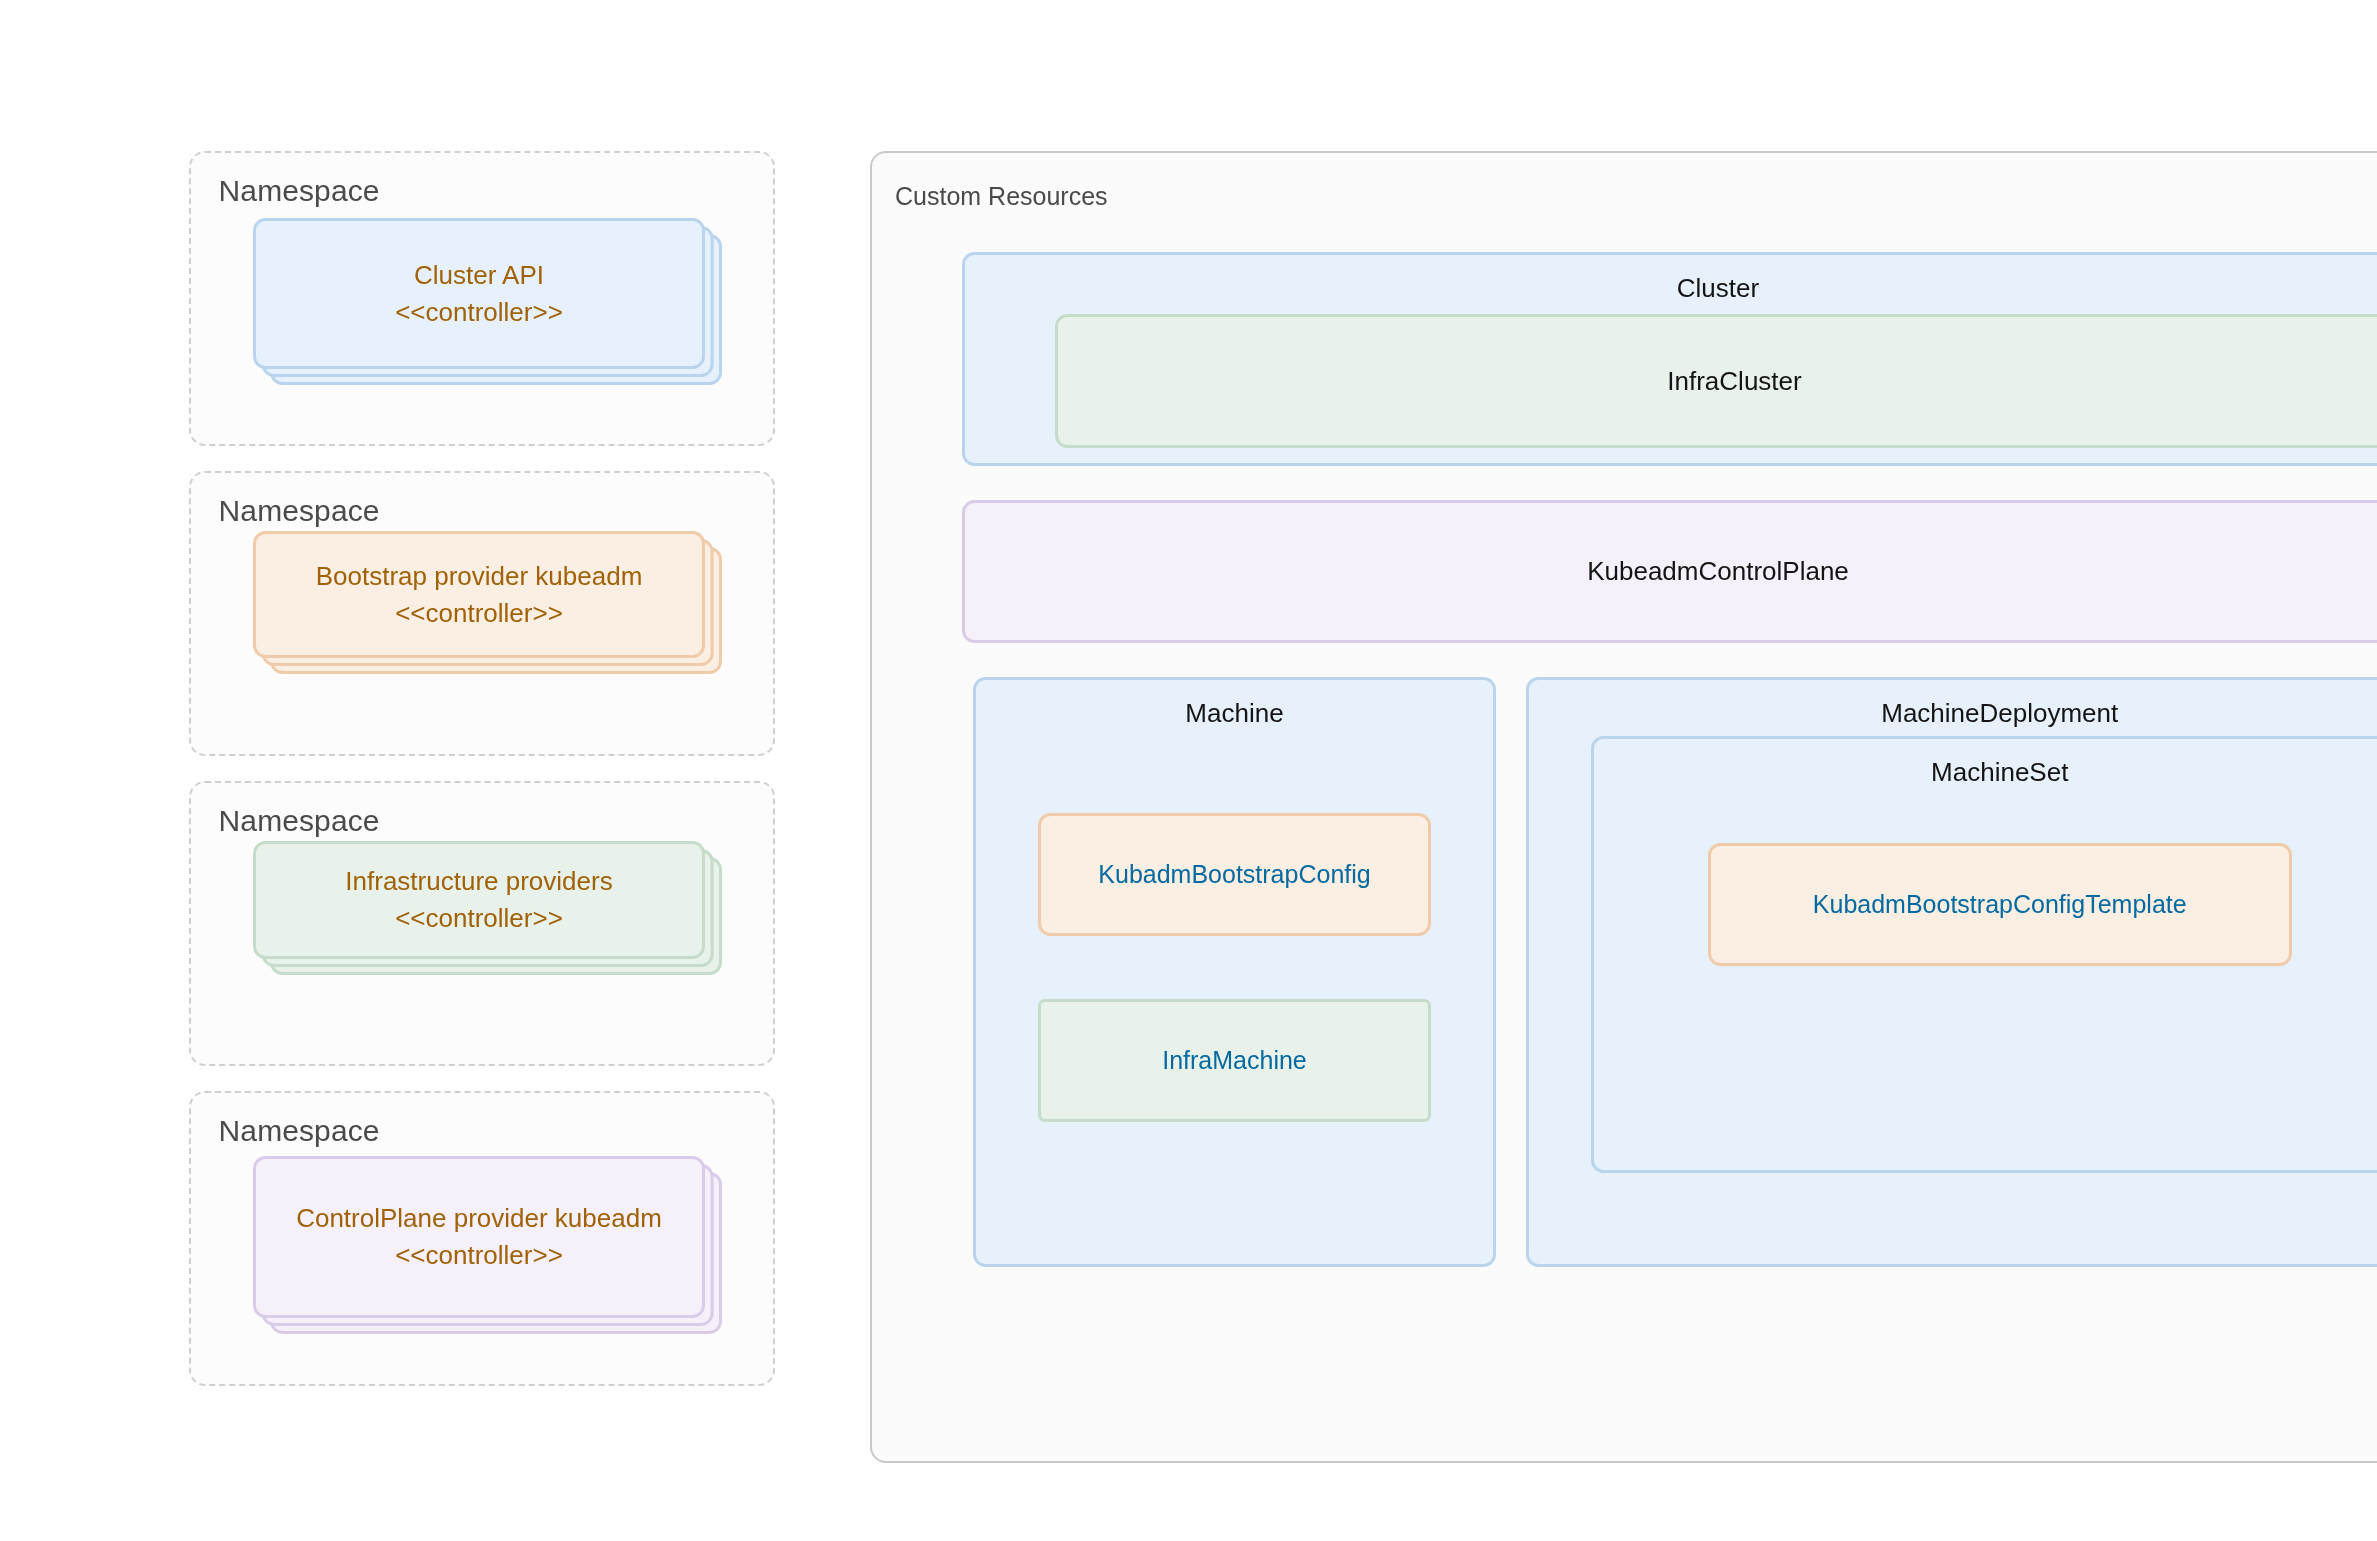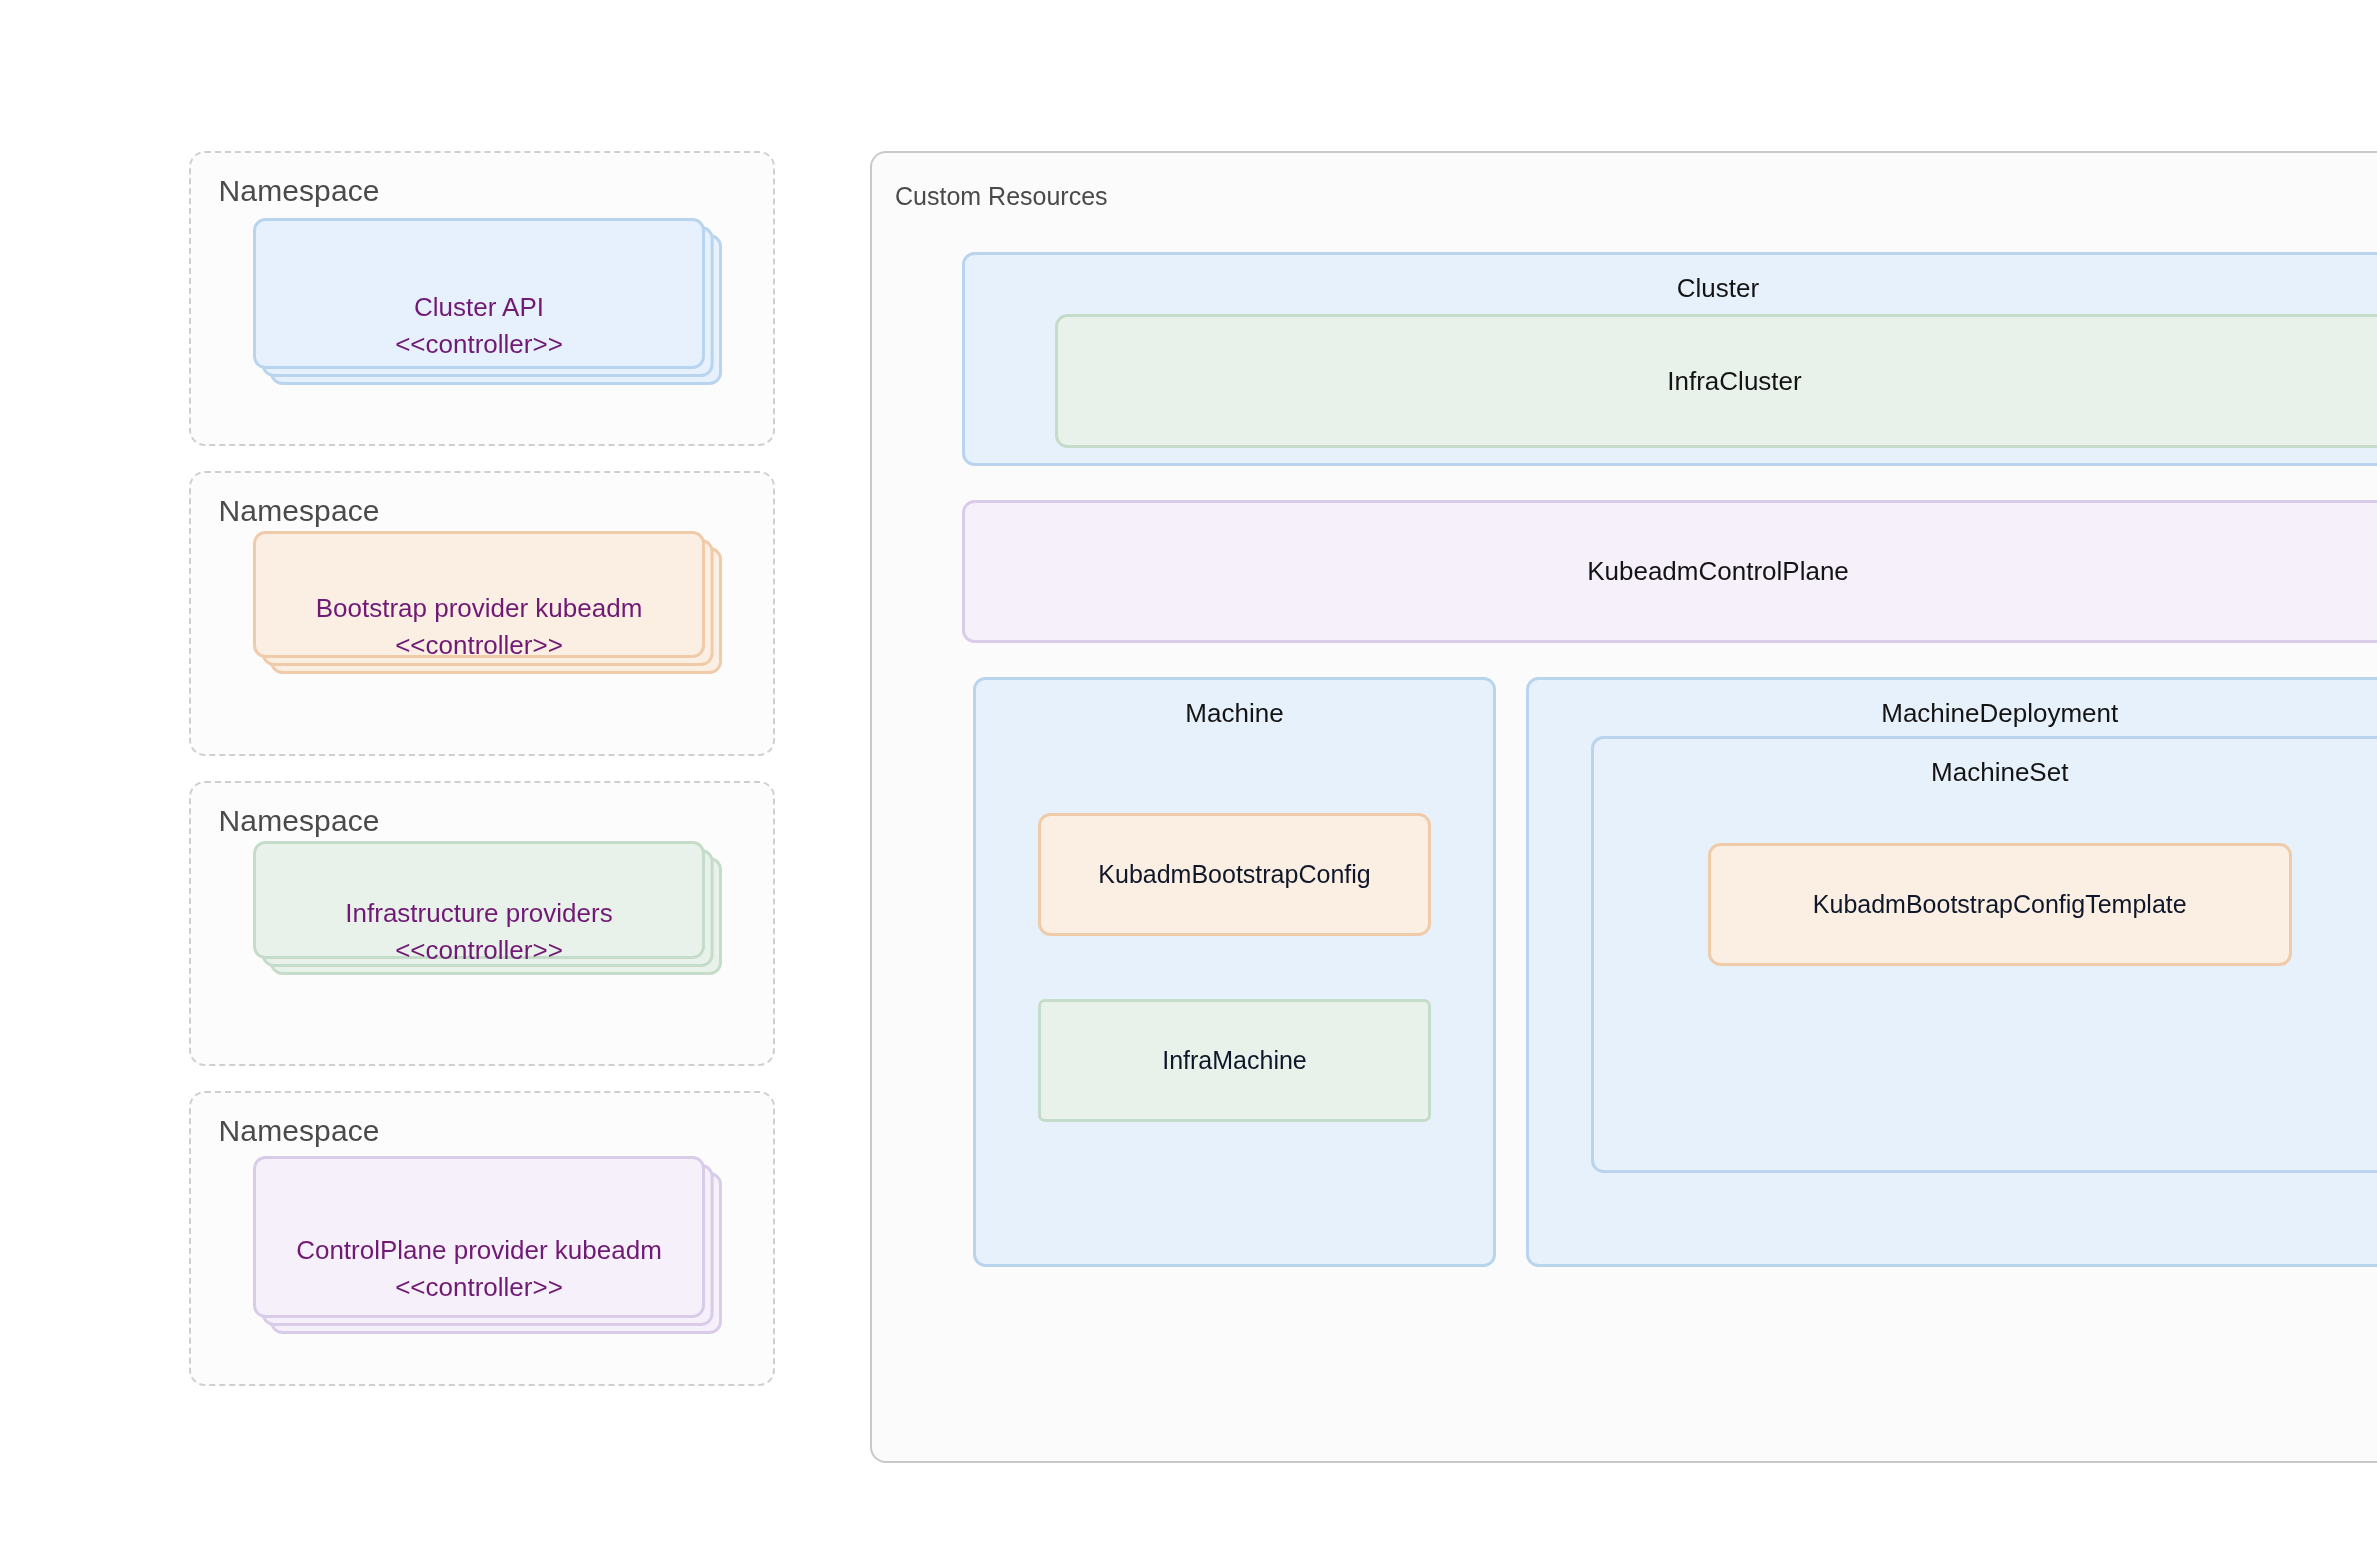--- a/index.html
+++ b/index.html
@@ -85,23 +85,22 @@
     position: absolute;
     z-index: 4;
     left: 0; top: 0;
     width: 100%; height: 100%;
     display: flex;
     flex-direction: column;
     align-items: center;
     justify-content: center;
     font-size: 26px;
     line-height: 1.42;
-    color: #701a75;
+    color: #a16207;
     pointer-events: none;
-    margin-top: 32px;
   }
 
   
   .c-blue   .sheet { border-color: #b9d4ef; background: #e6f1fd; }
   .c-orange .sheet { border-color: #f0cba9; background: #fbeee2; }
   .c-green  .sheet { border-color: #c4dcc9; background: #e9f2ea; }
   .c-purple .sheet { border-color: #d9cce9; background: #f5f0fa; }
 
   
   .cr-panel {
@@ -204,21 +203,21 @@
     position: absolute;
     box-sizing: border-box;
     border-width: 3.3px;
     border-style: solid;
     border-radius: 12.4px;
     display: flex;
     align-items: center;
     justify-content: center;
     text-align: center;
     font-size: 25px;
-    color: #0f172a;
+    color: #0369a1;
   }
   .machine-box .leaf { left: 62px; right: 62px; height: 123px; }
   .machine-box .leaf.leaf-a { top: 133px; }
   .machine-box .leaf.leaf-b { top: 319px; border-radius: 7px; }
 
   .machineset-box .leaf { left: 114px; right: 114px; height: 123px; }
   .machineset-box .leaf.leaf-a { top: 104px; }
   .machineset-box .leaf.leaf-b { top: 289px; }
 </style>
 </head>

